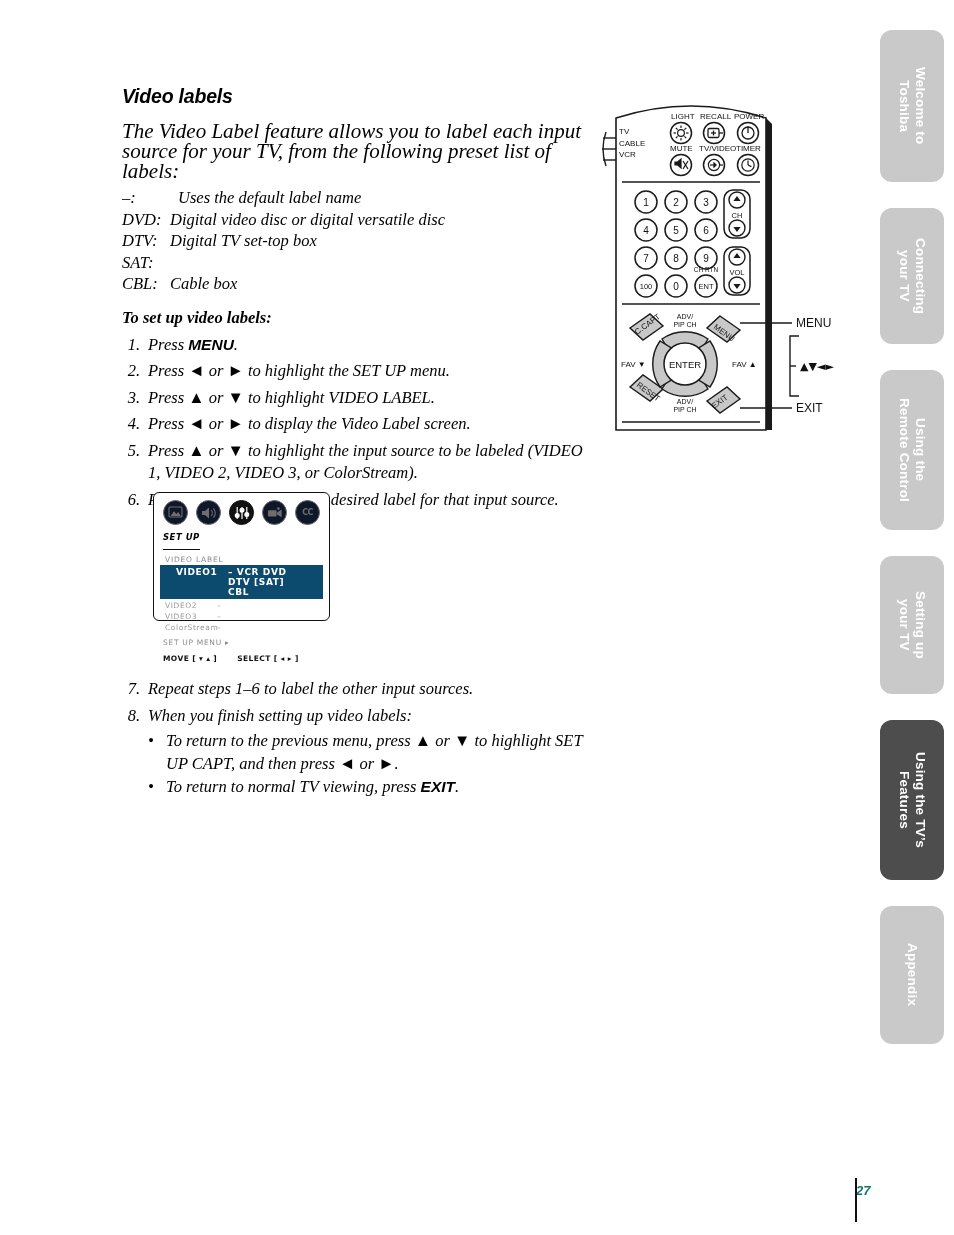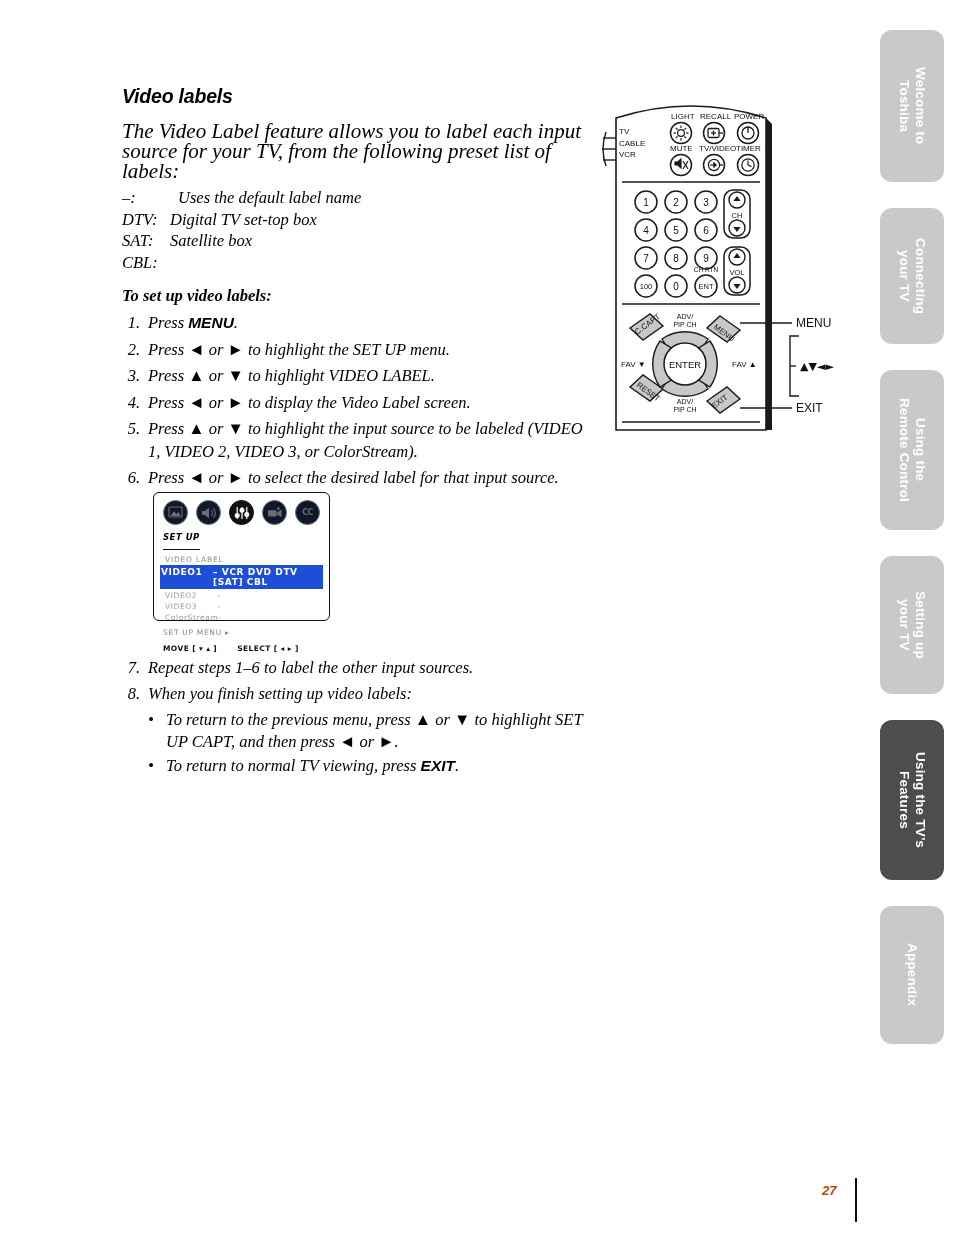--- a/index.html
+++ b/index.html
@@ -72,21 +72,21 @@
   .osd-ic.cc { font-size:8px; font-weight:bold; color:#6e6e6e; letter-spacing:-0.5px; }
 
   .osd-title {
     font-size:8.5px; font-weight:bold; font-style:italic; letter-spacing:0.5px;
     margin:6px 0 0 9px; padding-bottom:7px; border-bottom:1.2px solid #111; display:inline-block;
   }
   .osd-section {
     font-size:7.5px; color:#8a8a8a; letter-spacing:0.8px; margin:5px 0 1px 11px;
   }
   .osd-row-hl {
-    background:#1d4ed8; color:#fff; margin:0 6px; padding:2px 1px;
+    background:#0c4a6e; color:#fff; margin:0 6px; padding:2px 16px;
     font-size:9px; font-weight:bold; letter-spacing:0.6px;
     display:flex;
   }
   .osd-row-hl .k { width:52px; flex:0 0 52px; }
   .osd-row {
     color:#9a9a9a; font-size:7.5px; letter-spacing:0.6px;
     margin:2px 0 0 11px; display:flex;
   }
   .osd-row .k { width:52px; flex:0 0 52px; }
   .osd-menu {
@@ -112,23 +112,23 @@
   .tab .tlabel {
     writing-mode: vertical-rl;
     font-family:"Liberation Sans", sans-serif;
     font-weight:bold; font-size:13.5px; line-height:16px;
     color:#ffffff; letter-spacing:0.2px; text-align:center;
     white-space:pre-line;
   }
 
   
   .pageno {
-    position:absolute; left:822px; top:1183px;
+    position:absolute; left:856px; top:1183px;
     font-family:"Liberation Sans", sans-serif; font-weight:bold; font-style:italic;
-    font-size:13px; color:#c2410c;
+    font-size:13px; color:#0f766e;
   }
   .footrule {
     position:absolute; left:855px; top:1178px; width:1.6px; height:44px; background:#111;
   }
 </style>
 </head>
 <body>
 
 <div id="page">
 
@@ -137,29 +137,33 @@
     <h1 class="title">Video labels</h1>
 
     <p class="intro">The Video Label feature allows you to label each input source for your TV, from the following preset list of labels:</p>
 
     <div class="deflist">
       <div class="defrow dash">
         <span class="dt">–:</span>
         <span class="dd">Uses the default label name</span>
       </div>
       <div class="defrow">
+        <span class="dt">DVD:</span>
+        <span class="dd">Digital video disc or digital versatile disc</span>
+      </div>
+      <div class="defrow">
         <span class="dt">DTV:</span>
         <span class="dd">Digital TV set-top box</span>
       </div>
       <div class="defrow">
         <span class="dt">SAT:</span>
-        <span class="dd">Satellite box</span>
       </div>
       <div class="defrow">
         <span class="dt">CBL:</span>
+        <span class="dd">Cable box</span>
       </div>
     </div>
 
     <h2 class="sub">To set up video labels:</h2>
 
     <ol class="steps">
       <li>
         <span class="num">1.</span>
         <span class="txt"><span>Press </span><span class="kbd">MENU</span><span>.</span></span>
       </li>

